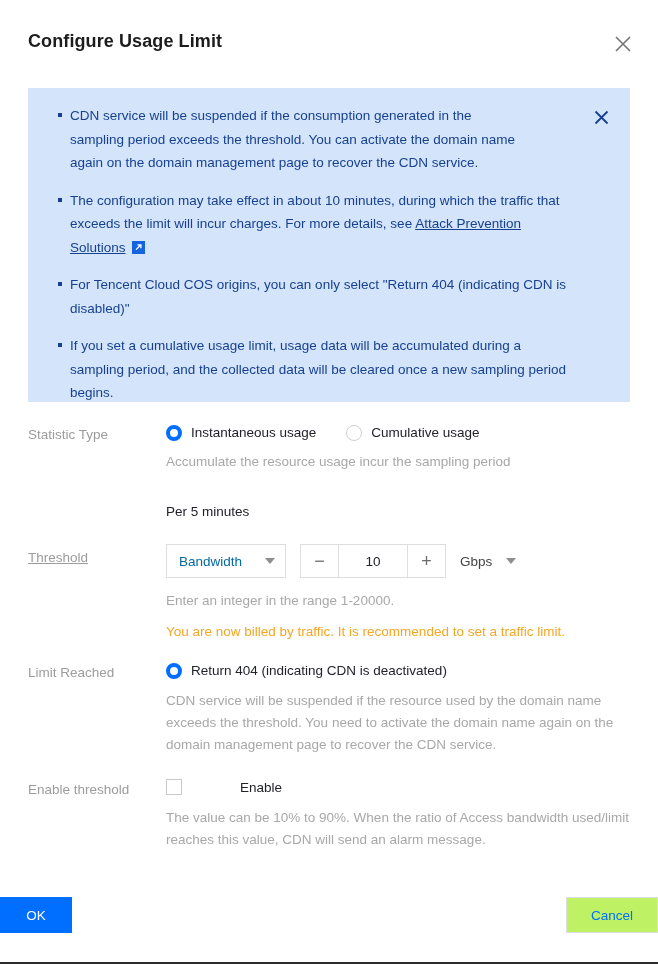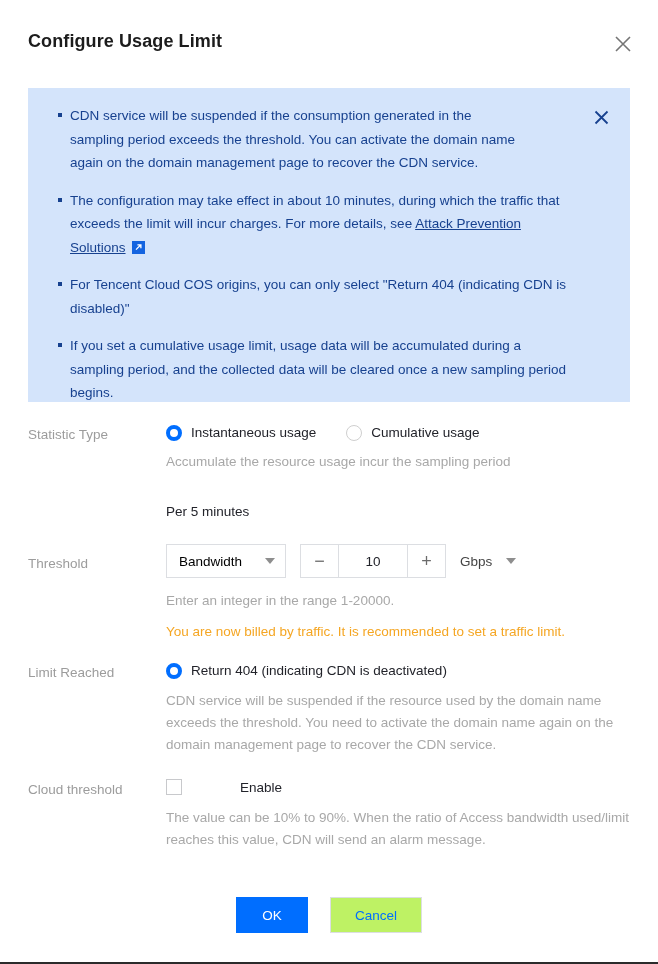--- a/index.html
+++ b/index.html
@@ -191,21 +191,21 @@
     border: 1px solid #dcdee2;
     background: #fff;
     display: flex;
     align-items: center;
     padding: 0 10px 0 12px;
     cursor: pointer;
   }
   .select-text {
     flex: 1;
     font-size: 13.5px;
-    color: #000000;
+    color: #0369a1;
   }
   .caret {
     width: 0; height: 0;
     border-left: 5px solid transparent;
     border-right: 5px solid transparent;
     border-top: 6px solid #8e8e8e;
   }
   .stepper {
     display: flex;
     align-items: stretch;
@@ -264,21 +264,21 @@
     color: #22232a;
   }
 
   
   .footer {
     position: absolute;
     left: 0;
     top: 897px;
     width: 658px;
     display: flex;
-    justify-content: center;
+    justify-content: space-between;
     align-items: center;
   }
   .btn {
     height: 36px;
     min-width: 72px;
     font-family: "Liberation Sans", sans-serif;
     font-size: 13.5px;
     cursor: pointer;
     display: flex;
     align-items: center;
@@ -361,21 +361,21 @@
       </div>
     </div>
 
     <div class="row" style="height:42px;">
       <div class="row-field">
         <div class="static-val">Per 5 minutes</div>
       </div>
     </div>
 
     <div class="row" style="height:118px;">
-      <div class="row-label" style="top:9px;">Threshold</div>
+      <div class="row-label" style="top:3px;text-decoration:underline;">Threshold</div>
       <div class="row-field">
         <div class="threshold-line">
           <div class="select-box">
             <span class="select-text">Bandwidth</span>
             <span class="caret"></span>
           </div>
           <div class="stepper">
             <div class="step-btn minus">−</div>
             <input class="step-input" value="10" style="">
             <div class="step-btn plus">+</div>
@@ -395,21 +395,21 @@
       <div class="row-field">
         <div class="radio-item">
           <span class="radio checked"></span>
           <span class="radio-label">Return 404 (indicating CDN is deactivated)</span>
         </div>
         <div class="hint" style="margin-top:10px;">CDN service will be suspended if the resource used by the domain name exceeds the threshold. You need to activate the domain name again on the domain management page to recover the CDN service.</div>
       </div>
     </div>
 
     <div class="row" style="height:90px;">
-      <div class="row-label">Cloud threshold</div>
+      <div class="row-label">Enable threshold</div>
       <div class="row-field">
         <div class="check-item">
           <span class="checkbox"></span>
           <span class="check-label">Enable</span>
         </div>
         <div class="hint" style="margin-top:12px;">The value can be 10% to 90%. When the ratio of Access bandwidth used/limit reaches this value, CDN will send an alarm message.</div>
       </div>
     </div>
 
   </div>

